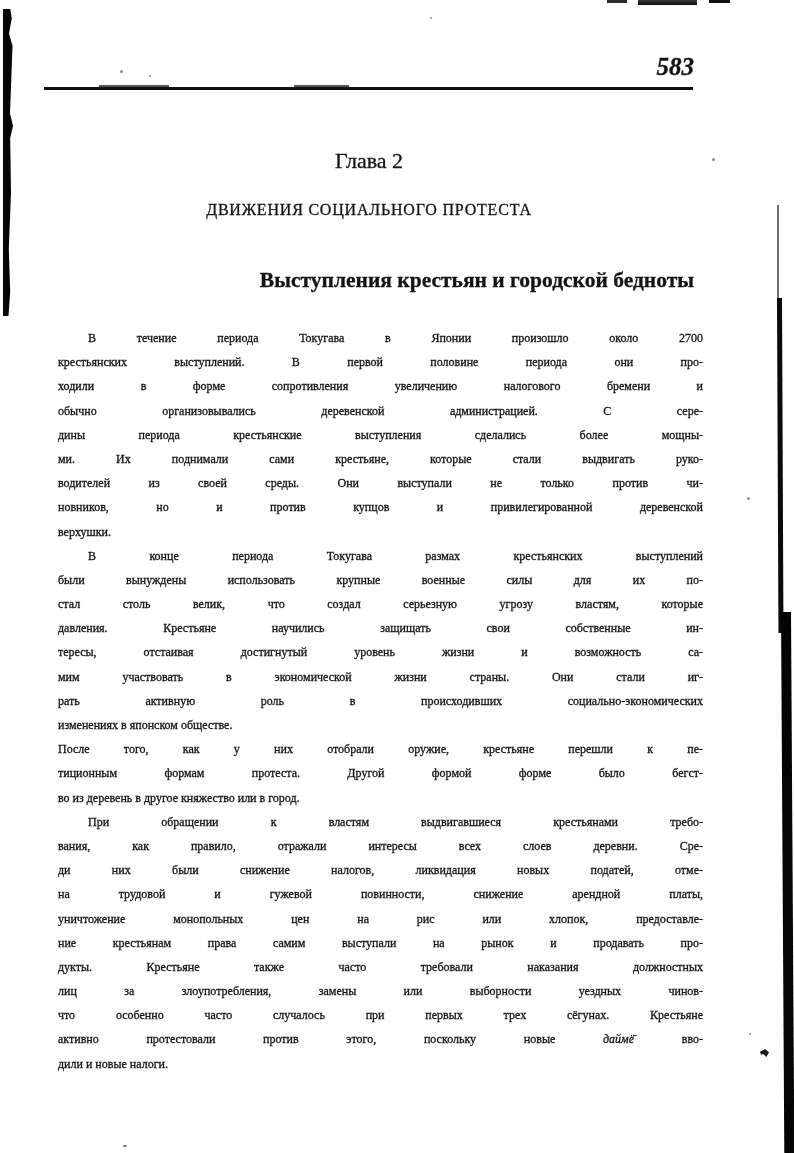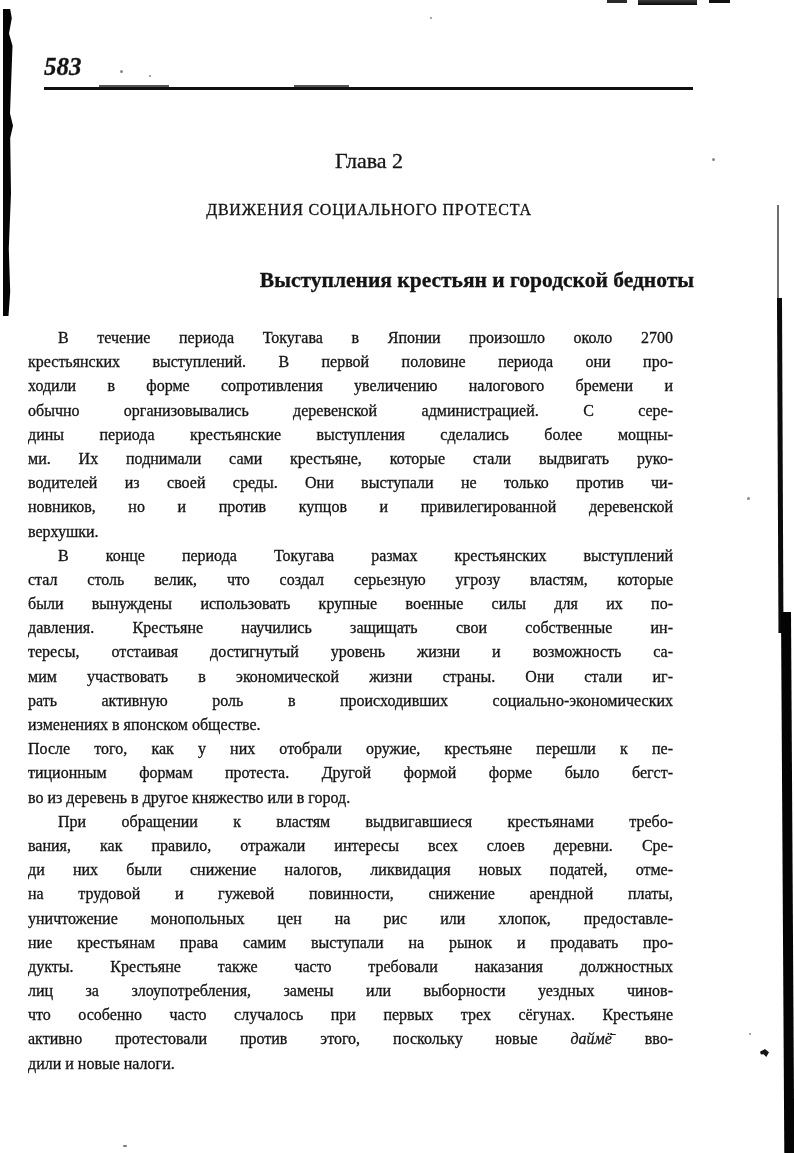--- a/index.html
+++ b/index.html
@@ -8,21 +8,21 @@
     background: var(--paper, #ffffff);
     color: var(--ink, #141414);
     font-family: "Liberation Serif", "DejaVu Serif", serif;
     overflow:hidden;
     -webkit-text-stroke: 0.3px var(--ink, #141414);
   }
 
   
   .page-number {
     position:absolute; left:44px; top:54px; width:650px;
-    text-align:left; font-size:25px; line-height:26px;
+    text-align:right; font-size:25px; line-height:26px;
     font-weight:bold; font-style:italic;
   }
   .header-rule {
     position:absolute; left:44px; top:87px; width:649px; height:2.5px;
     background:#101010;
   }
   .header-rule .frag1, .header-rule .frag2 {
     position:absolute; top:-2px; height:2px; background:#555;
   }
   .header-rule .frag1 { left:55px;  width:70px; }
@@ -31,22 +31,22 @@
   
   .chapter-label, .chapter-title, .section-title {
     position:absolute; left:44px; width:650px; text-align:center;
   }
   .chapter-label { top:148px; font-size:22px; line-height:26px; }
   .chapter-title { top:196px; font-size:16px; line-height:27px; letter-spacing:0.8px; }
   .section-title { top:267px; font-size:21.5px; line-height:26px; font-weight:bold;text-align:right; }
 
   
   .body-text {
-    position:absolute; left:28px; top:326px; width:645px;
-    font-size:16px; line-height:24.2px;
+    position:absolute; left:58px; top:326px; width:645px;
+    font-size:12px; line-height:24.2px;
   }
   .line {
     height:24.2px; overflow:hidden;
     text-align:justify; text-align-last:justify;
   }
   .line.first { text-indent:30px; }
   .line.last  { text-align-last:left; }
 
   
   .artifact { position:absolute; pointer-events:none; }
@@ -115,22 +115,22 @@
         <div class="line"><span>ходили в форме сопротивления увеличению налогового бремени и</span></div>
         <div class="line"><span>обычно организовывались деревенской администрацией. С сере-</span></div>
         <div class="line"><span>дины периода крестьянские выступления сделались более мощны-</span></div>
         <div class="line"><span>ми. Их поднимали сами крестьяне, которые стали выдвигать руко-</span></div>
         <div class="line"><span>водителей из своей среды. Они выступали не только против чи-</span></div>
         <div class="line"><span>новников, но и против купцов и привилегированной деревенской</span></div>
         <div class="line last"><span>верхушки.</span></div>
       </div>
       <div>
         <div class="line first"><span>В конце периода Токугава размах крестьянских выступлений</span></div>
+        <div class="line"><span>были вынуждены использовать крупные военные силы для их по-</span></div>
         <div class="line"><span>стал столь велик, что создал серьезную угрозу властям, которые</span></div>
-        <div class="line"><span>были вынуждены использовать крупные военные силы для их по-</span></div>
         <div class="line"><span>давления. Крестьяне научились защищать свои собственные ин-</span></div>
         <div class="line"><span>тересы, отстаивая достигнутый уровень жизни и возможность са-</span></div>
         <div class="line"><span>мим участвовать в экономической жизни страны. Они стали иг-</span></div>
         <div class="line"><span>рать активную роль в происходивших социально-экономических</span></div>
         <div class="line last"><span>изменениях в японском обществе.</span></div>
       </div>
       <div>
         <div class="line"><span>После того, как у них отобрали оружие, крестьяне перешли к пе-</span></div>
         <div class="line"><span>тиционным формам протеста. Другой формой форме было бегст-</span></div>
         <div class="line last"><span>во из деревень в другое княжество или в город.</span></div>

